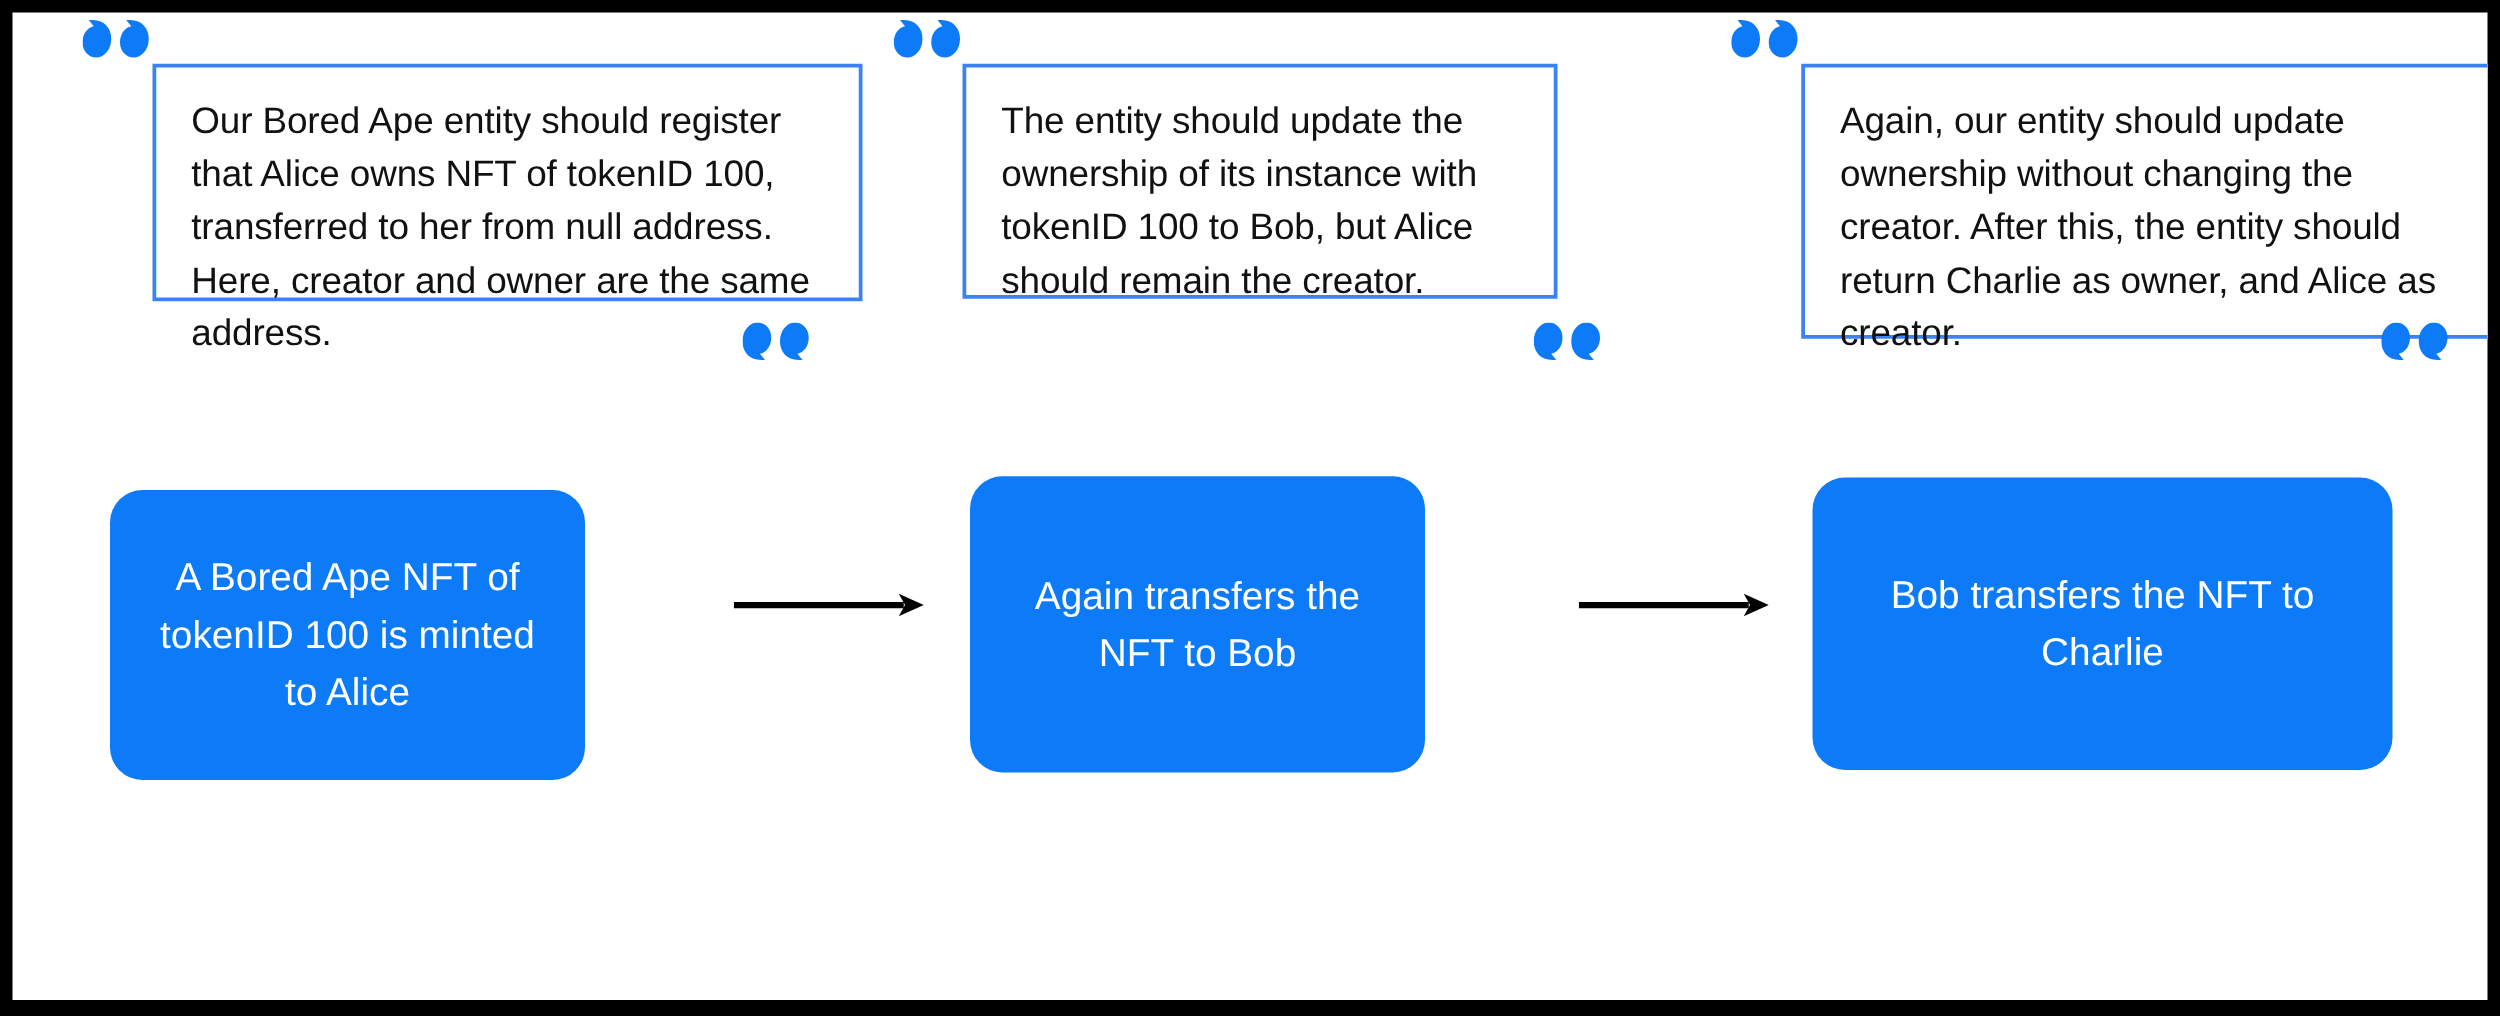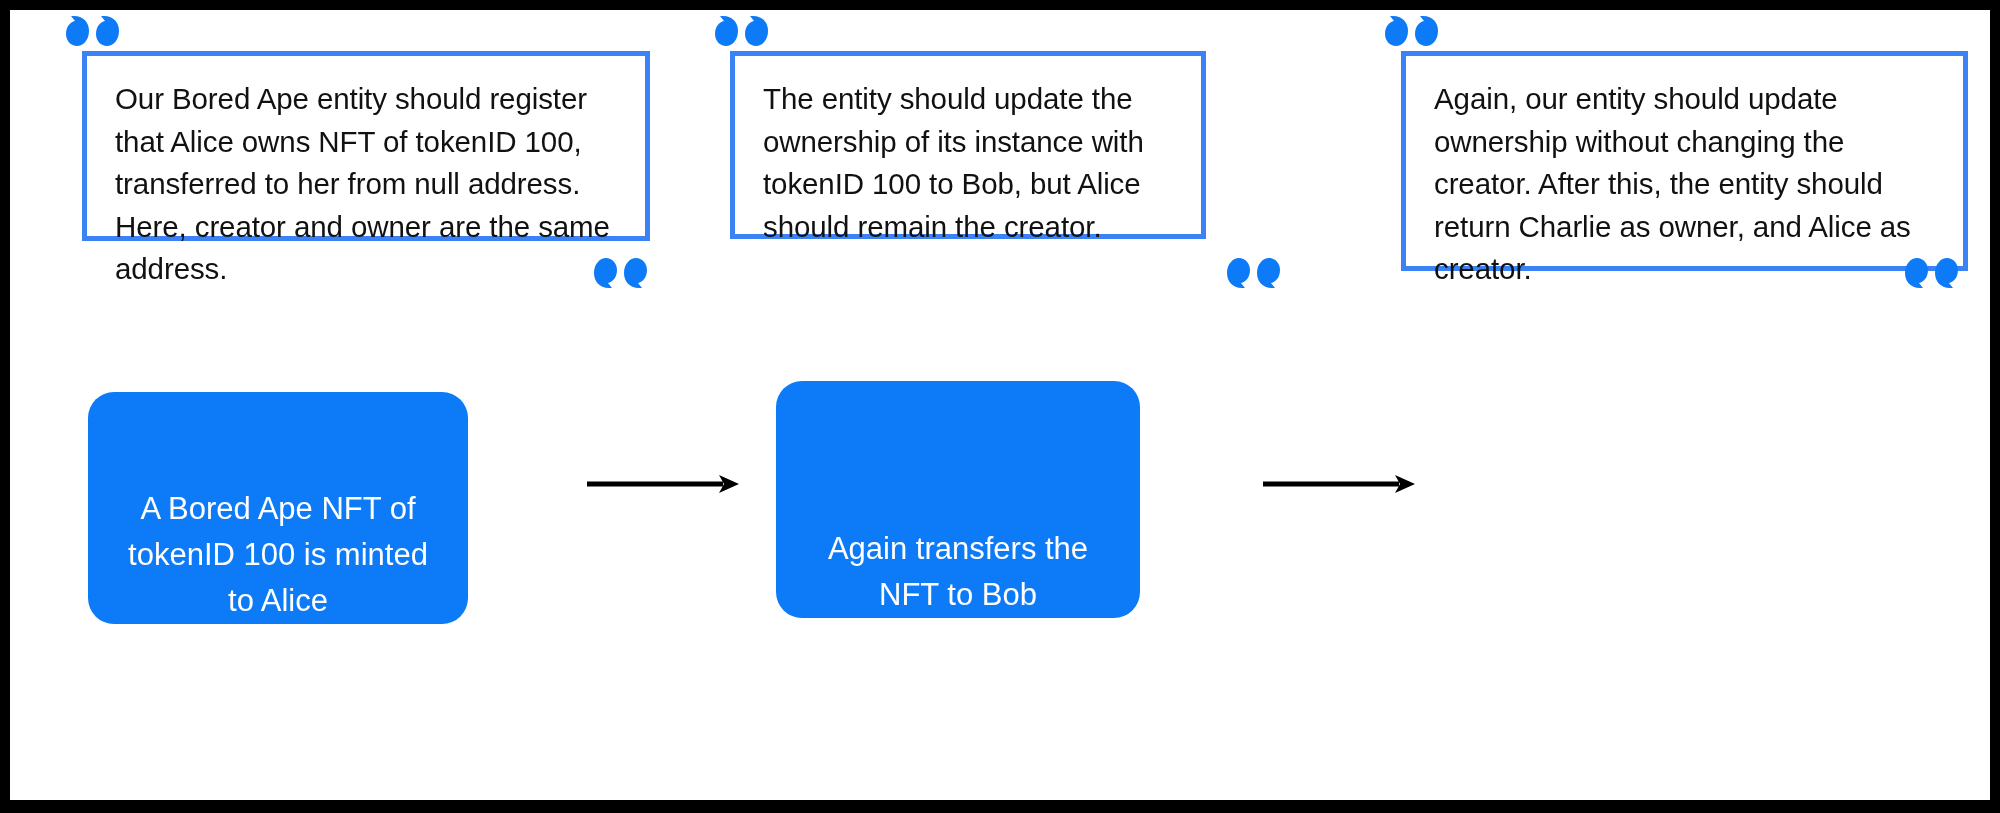--- a/index.html
+++ b/index.html
@@ -24,22 +24,23 @@
     overflow: hidden;
   }
 
   
   .quote-callout {
     position: absolute;
   }
   .quote-box {
     position: absolute;
     box-sizing: border-box;
-    border: 5px solid #3b82f6;
+    border: 3px solid #3b82f6;
     background: #ffffff;
+    margin-left: 40px;
   }
   .quote-text {
     position: absolute;
     left: 28px;
     top: 22px;
     right: 20px;
     font-size: 29.5px;
     line-height: 42.5px;
     color: #111111;
     letter-spacing: -0.1px;
@@ -55,21 +56,21 @@
   .qmark svg { display: block; width: 100%; height: 100%; }
 
   
   .flow-node {
     position: absolute;
     box-sizing: border-box;
     background: #0d7bf7;
     border-radius: 26px;
     color: #ffffff;
     display: flex;
-    align-items: flex-end;
+    align-items: center;
     justify-content: center;
     text-align: center;
     font-size: 31px;
     line-height: 46px;
     padding: 0 26px;
   }
   .flow-node span { display: block; }
 
   .flow-arrow {
     position: absolute;
@@ -151,14 +152,17 @@
     <span>Again transfers the NFT to Bob</span>
   </div>
 
   <div class="flow-arrow" style="left:1253px; top:460px; width:155px;">
     <svg viewBox="0 0 155 28" xmlns="http://www.w3.org/2000/svg">
       <line x1="0" y1="14" x2="136" y2="14" stroke="#000000" stroke-width="5"></line>
       <path d="M132 5 L152 14 L132 23 L137 14 Z" fill="#000000"></path>
     </svg>
   </div>
 
+  <div class="flow-node" style="left:1440px; top:372px; width:464px; height:234px;">
+    <span>Bob transfers the NFT to Charlie</span>
+  </div>
 
 </div>
 
 </body></html>

